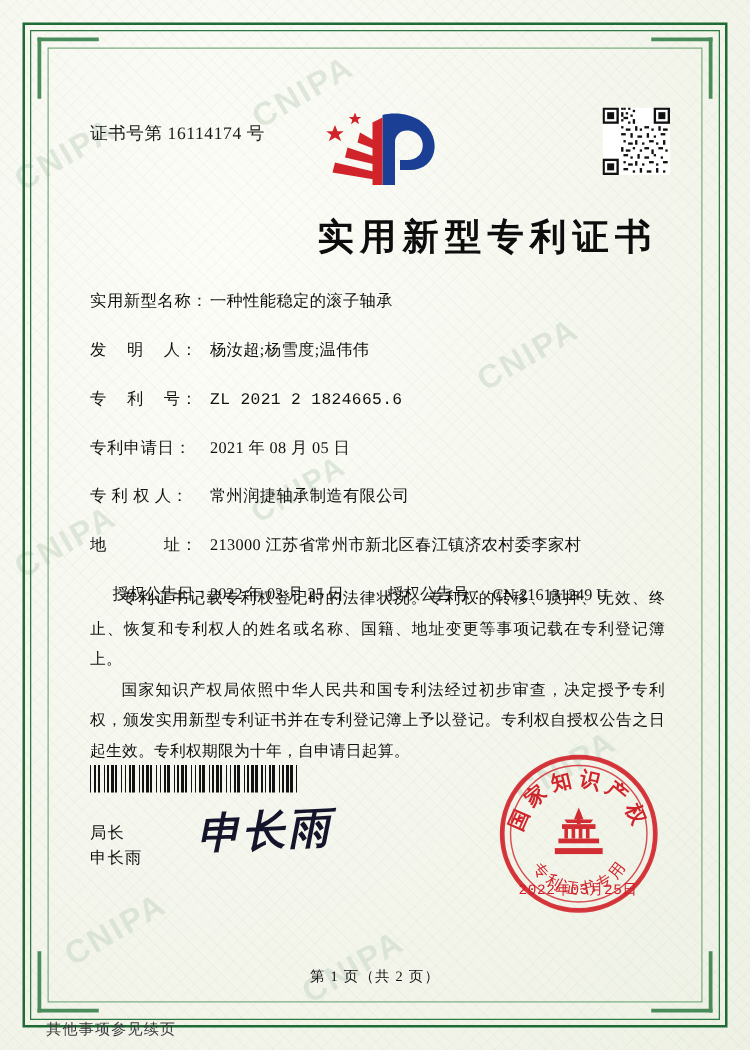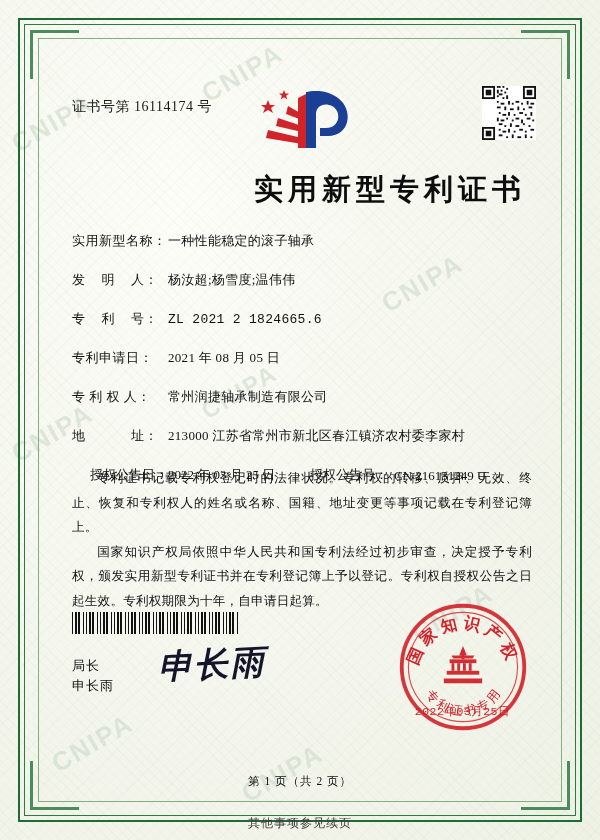--- a/index.html
+++ b/index.html
@@ -248,24 +248,24 @@
     text-align: center;
     font-size: 11.5px;
     color: #111;
     letter-spacing: 1px;
   }
 
   .footnote {
     position: absolute;
     left: 0; right: 0;
     bottom: 8px;
-    text-align: center;
     font-size: 12px;
     color: #3b3b3b;
     letter-spacing: 1px;
+    padding-left: 37px;
   }
 </style>
 </head>
 <body>
 
 <div class="page">
   <div class="texture"></div>
 
   <div class="wm wm1">CNIPA</div>
   <div class="wm wm2">CNIPA</div>

